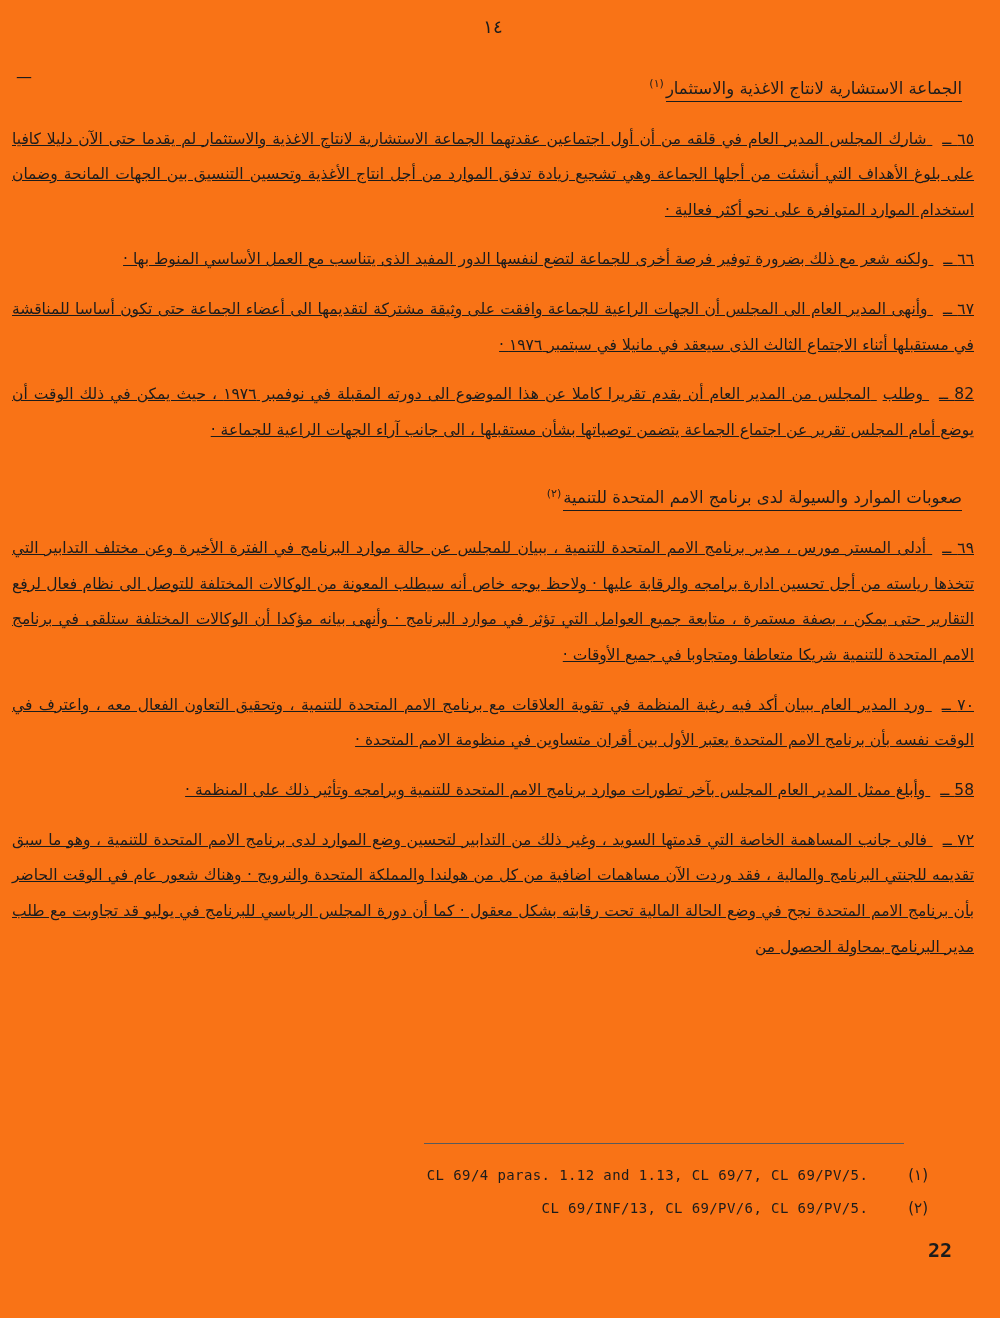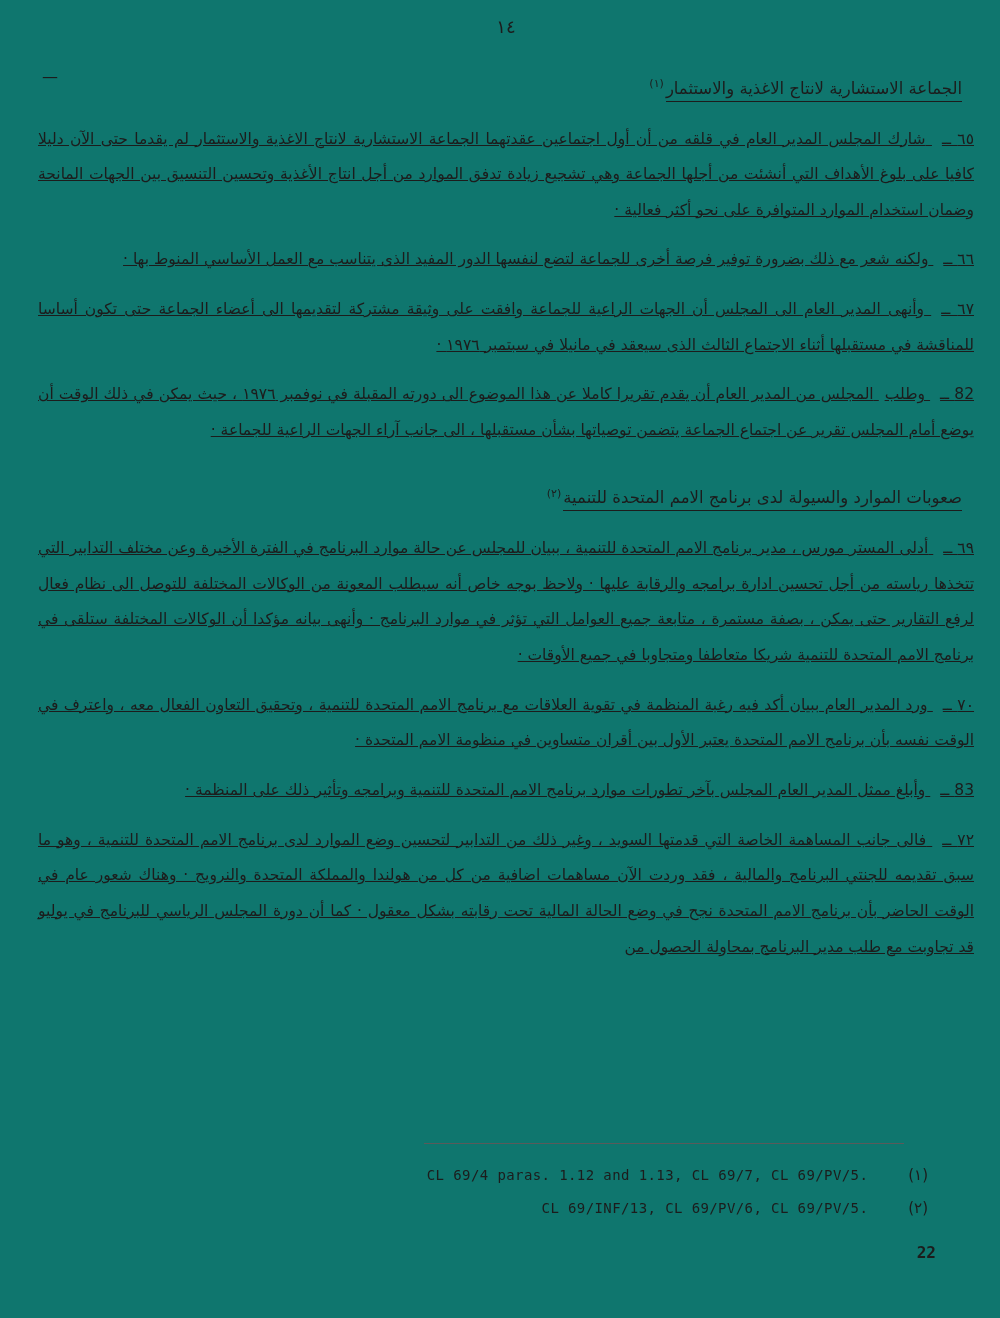--- a/index.html
+++ b/index.html
@@ -2,22 +2,22 @@
 <html lang="ar"><head>
 <meta charset="utf-8">
 <style>
   * { box-sizing: border-box; }
   html, body {
     margin: 0; padding: 0; background: #d9d9d9;
     font-family: "DejaVu Sans", "Liberation Sans", sans-serif;
   }
   .page {
     width: 1000px; height: 1318px; margin: 0 auto; position: relative;
-    background: #0f766e; color: #1c1c1c; overflow: hidden;
-    padding: 12px 26px 0 38px; direction: rtl;
+    background: #f97316; color: #1c1c1c; overflow: hidden;
+    padding: 12px 26px 0 12px; direction: rtl;
   }
   .top-num {
     text-align: center; font-size: 18px; margin: 4px 0 28px 0; letter-spacing: 1px;
   }
   .heading-row { position: relative; margin: 0 0 12px 0; }
   .left-dash {
     position: absolute; left: 4px; top: 2px; font-size: 16px; color: #1c1c1c;
   }
   .heading { display: inline-block; font-size: 16.5px; font-weight: normal; margin: 12px; }
   .heading .heading-text {
@@ -39,21 +39,21 @@
   }
   .fn-row {
     display: flex; direction: rtl; align-items: baseline; gap: 40px;
     padding-right: 46px; margin-bottom: 15px; font-size: 15px;
   }
   .fn-text {
     font-family: "DejaVu Sans Mono", "Liberation Mono", monospace;
     direction: ltr; unicode-bidi: embed; font-size: 14px; letter-spacing: 0.4px;
   }
   .bottom-num {
-    position: absolute; right: 64px; bottom: 56px; font-size: 16px; font-weight: bold;
+    position: absolute; right: 48px; bottom: 56px; font-size: 20px; font-weight: bold;
     font-family: "DejaVu Sans Mono", "Liberation Mono", monospace;
   }
 </style>
 </head>
 <body>
 
 <div class="page">
 
   <div class="top-num">١٤</div>
 
@@ -94,21 +94,21 @@
       <span class="pnum">٦٩ ــ</span>
       <span class="ptext">أدلى المستر مورس ، مدير برنامج الامم المتحدة للتنمية ، ببيان للمجلس عن حالة موارد البرنامج في الفترة الأخيرة وعن مختلف التدابير التي تتخذها رياسته من أجل تحسين ادارة برامجه والرقابة عليها · ولاحظ بوجه خاص أنه سيطلب المعونة من الوكالات المختلفة للتوصل الى نظام فعال لرفع التقارير حتى يمكن ، بصفة مستمرة ، متابعة جميع العوامل التي تؤثر في موارد البرنامج · وأنهى بيانه مؤكدا أن الوكالات المختلفة ستلقى في برنامج الامم المتحدة للتنمية شريكا متعاطفا ومتجاوبا في جميع الأوقات ·</span>
     </p>
 
     <p class="para">
       <span class="pnum">٧٠ ــ</span>
       <span class="ptext">ورد المدير العام ببيان أكد فيه رغبة المنظمة في تقوية العلاقات مع برنامج الامم المتحدة للتنمية ، وتحقيق التعاون الفعال معه ، واعترف في الوقت نفسه بأن برنامج الامم المتحدة يعتبر الأول بين أقران متساوين في منظومة الامم المتحدة ·</span>
     </p>
 
     <p class="para">
-      <span class="pnum">83 ــ</span>
+      <span class="pnum">58 ــ</span>
       <span class="ptext">وأبلغ ممثل المدير العام المجلس بآخر تطورات موارد برنامج الامم المتحدة للتنمية وبرامجه وتأثير ذلك على المنظمة ·</span>
     </p>
 
     <p class="para">
       <span class="pnum">٧٢ ــ</span>
       <span class="ptext">فالى جانب المساهمة الخاصة التي قدمتها السويد ، وغير ذلك من التدابير لتحسين وضع الموارد لدى برنامج الامم المتحدة للتنمية ، وهو ما سبق تقديمه للجنتي البرنامج والمالية ، فقد وردت الآن مساهمات اضافية من كل من هولندا والمملكة المتحدة والنرويج · وهناك شعور عام في الوقت الحاضر بأن برنامج الامم المتحدة نجح في وضع الحالة المالية تحت رقابته بشكل معقول · كما أن دورة المجلس الرياسي للبرنامج في يوليو قد تجاوبت مع طلب مدير البرنامج بمحاولة الحصول من</span>
     </p>
   </div>
 
   <div class="footnotes">

